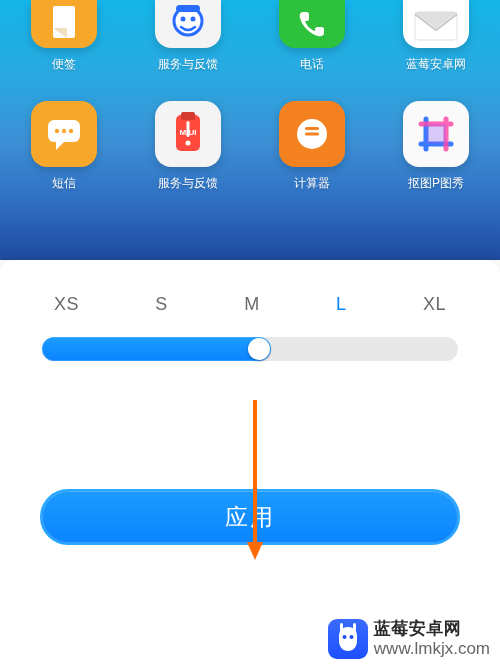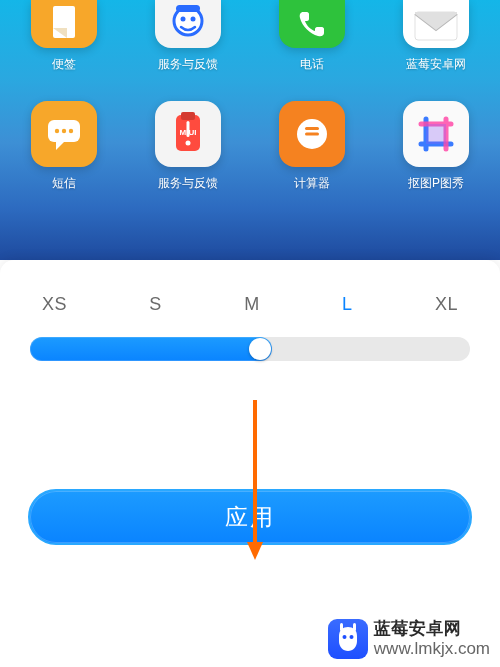--- a/index.html
+++ b/index.html
@@ -27,21 +27,21 @@
       display: flex; align-items: center; justify-content: center;
       box-shadow: 0 3px 10px rgba(0,0,0,0.18);
       position: relative; overflow: hidden;
     }
     .app-icon.cropped { height: 48px; border-top-left-radius: 0; border-top-right-radius: 0; }
     .app-label { color: #fff; font-size: 12px; margin-top: 8px; text-align: center; text-shadow: 0 1px 2px rgba(0,0,0,0.25); }
     .sheet {
       position: absolute; bottom: 0; left: 0; right: 0; top: 260px;
       background: #fff; border-top-left-radius: 14px; border-top-right-radius: 14px;
       box-shadow: 0 -2px 12px rgba(0,0,0,0.08);
-      padding: 34px 28px 28px;
+      padding: 34px 40px 28px;
     }
     .sizes { display: flex; justify-content: space-between; align-items: center; padding: 0 14px; margin-bottom: 22px; }
     .size-opt { font-size: 18px; color: #6a6a6a; font-weight: 500; letter-spacing: 0.5px; cursor: pointer; }
     .size-opt.active { color: #0a84ff; }
     .slider-track {
       height: 24px; background: #e8e8e8; border-radius: 12px; position: relative; margin: 0 2px 128px;
     }
     .slider-fill {
       position: absolute; left: 0; top: 0; height: 100%;
       background: linear-gradient(180deg, #1c9bff 0%, #0a84ff 100%);

